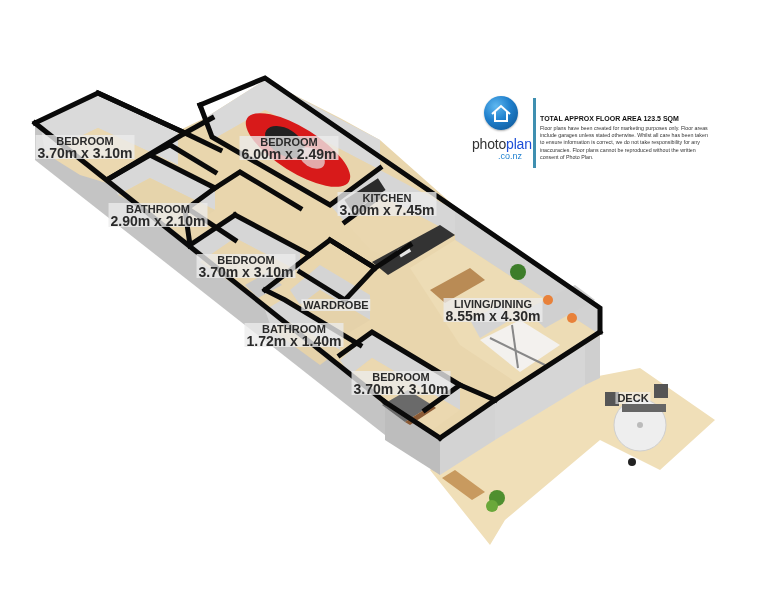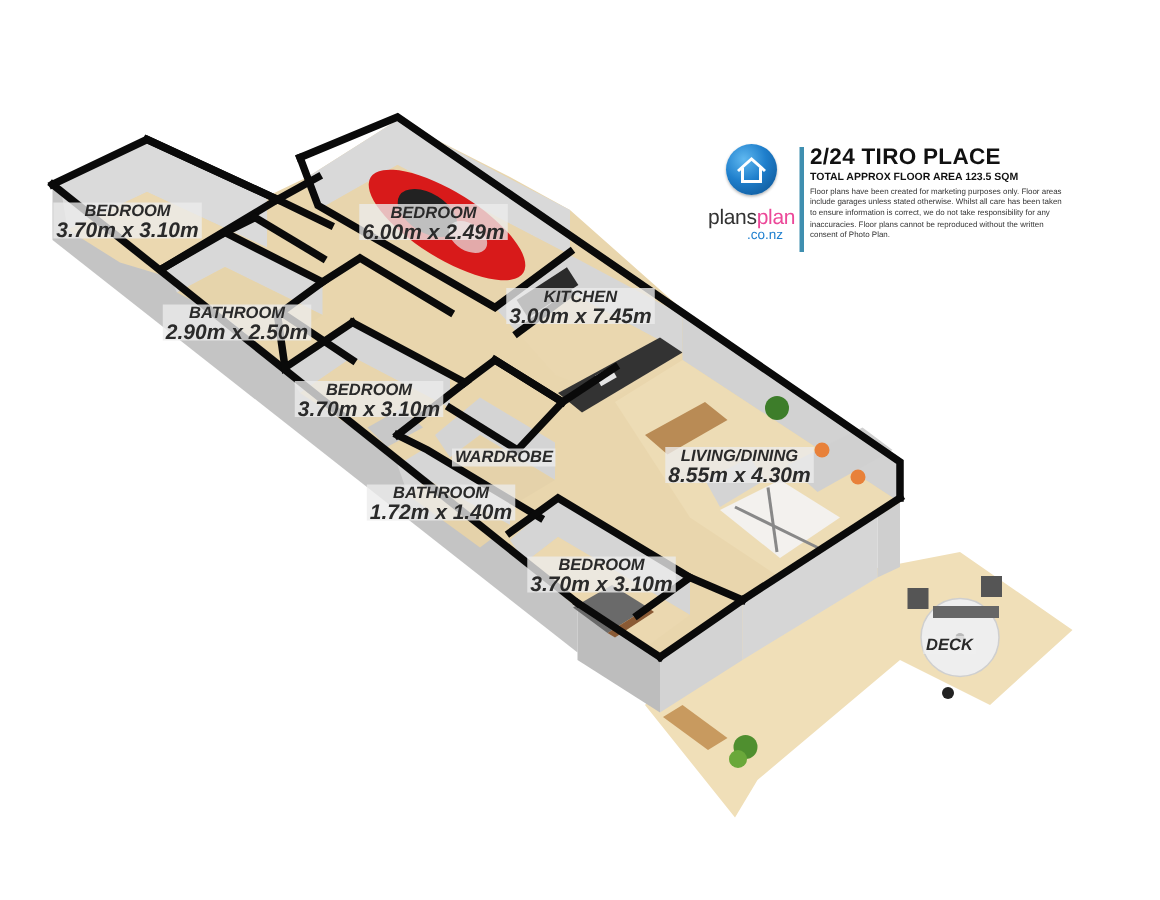--- a/index.html
+++ b/index.html
@@ -3,32 +3,31 @@
   <meta charset="utf-8">
   <style>
     html, body { margin: 0; padding: 0; background: #ffffff; }
     body { width: 773px; height: 600px; position: relative; overflow: hidden; font-family: "Liberation Sans", sans-serif; }
     #plan { position: absolute; left: 0; top: 0; width: 773px; height: 600px; }
     .label {
       position: absolute; text-align: center; font-family: "Liberation Sans", sans-serif;
       font-weight: bold; color: #2a2a2a; background: rgba(236,236,236,0.78);
       padding: 0 2px; line-height: 12px; font-size: 11px; white-space: nowrap;
       transform: translateX(-50%);
-      font-style: italic;
     }
     .label .dim { display: block; font-size: 14px; }
     .label .name { display: block; font-size: 11px; }
     .info { position: absolute; left: 480px; top: 92px; width: 230px; height: 80px; }
     .logo-circle {
       position: absolute; left: 4px; top: 4px; width: 34px; height: 34px; border-radius: 50%;
       background: radial-gradient(circle at 35% 30%, #5fb8f0 0%, #1f7fcc 45%, #0c4f8c 100%);
       box-shadow: 0 1px 2px rgba(0,0,0,0.3);
     }
     .logo-word { position: absolute; left: -8px; top: 44px; font-size: 14px; color: #333; font-family: "Liberation Sans", sans-serif; letter-spacing: -0.2px; }
-    .logo-word .blue { color: #ec4899; }
+    .logo-word .blue { color: #1d4ed8; }
     .logo-sub { position: absolute; left: 18px; top: 59px; font-size: 9px; color: #1d7fcf; font-family: "Liberation Sans", sans-serif; }
     .info-bar { position: absolute; left: 53px; top: 6px; width: 3px; height: 70px; background: #3f8fb0; }
     .info-title { position: absolute; left: 60px; top: 4px; font-size: 15px; font-weight: bold; color: #111; letter-spacing: 0.2px; }
     .info-sub { position: absolute; left: 60px; top: 23px; font-size: 7px; font-weight: bold; color: #111; }
     .info-text { position: absolute; left: 60px; top: 33px; width: 170px; font-size: 5.3px; line-height: 7.2px; color: #333; }
   </style>
 </head>
 <body>
 
 <svg id="plan" viewBox="0 0 773 600" xmlns="http://www.w3.org/2000/svg">
@@ -144,21 +143,21 @@
   <circle cx="497" cy="498" r="8" fill="#4f8f2f"></circle>
   <circle cx="492" cy="506" r="6" fill="#6aa83a"></circle>
 </svg>
 
 <div class="label" style="left:85px; top:135px;">
   <span class="name">BEDROOM</span>
   <span class="dim">3.70m x 3.10m</span>
 </div>
 <div class="label" style="left:158px; top:203px;">
   <span class="name">BATHROOM</span>
-  <span class="dim">2.90m x 2.50m</span>
+  <span class="dim">2.90m x 2.10m</span>
 </div>
 <div class="label" style="left:289px; top:136px;">
   <span class="name">BEDROOM</span>
   <span class="dim">6.00m x 2.49m</span>
 </div>
 <div class="label" style="left:387px; top:192px;">
   <span class="name">KITCHEN</span>
   <span class="dim">3.00m x 7.45m</span>
 </div>
 <div class="label" style="left:246px; top:254px;">
@@ -173,30 +172,29 @@
   <span class="dim">1.72m x 1.40m</span>
 </div>
 <div class="label" style="left:493px; top:298px;">
   <span class="name">LIVING/DINING</span>
   <span class="dim">8.55m x 4.30m</span>
 </div>
 <div class="label" style="left:401px; top:371px;">
   <span class="name">BEDROOM</span>
   <span class="dim">3.70m x 3.10m</span>
 </div>
-<div class="label" style="left:633px; top:392px; font-size:12px; background: rgba(240,240,240,0.6); margin-top: 32px;">
+<div class="label" style="left:633px; top:392px; font-size:12px; background: rgba(240,240,240,0.6);">
   <span class="name">DECK</span>
 </div>
 
 <div class="info">
   <div class="logo-circle">
     <svg width="34" height="34" viewBox="0 0 34 34">
       <polyline points="8,18 17,10 26,18" fill="none" stroke="#fff" stroke-width="2"></polyline>
       <polyline points="11,16 11,25 23,25 23,16" fill="none" stroke="#fff" stroke-width="2"></polyline>
     </svg>
   </div>
-  <div class="logo-word"><span>plans</span><span class="blue">plan</span></div>
+  <div class="logo-word"><span>photo</span><span class="blue">plan</span></div>
   <div class="logo-sub">.co.nz</div>
   <div class="info-bar"></div>
-  <div class="info-title">2/24 TIRO PLACE</div>
   <div class="info-sub">TOTAL APPROX FLOOR AREA 123.5 SQM</div>
   <div class="info-text">Floor plans have been created for marketing purposes only. Floor areas include garages unless stated otherwise. Whilst all care has been taken to ensure information is correct, we do not take responsibility for any inaccuracies. Floor plans cannot be reproduced without the written consent of Photo Plan.</div>
 </div>
 
 </body></html>

